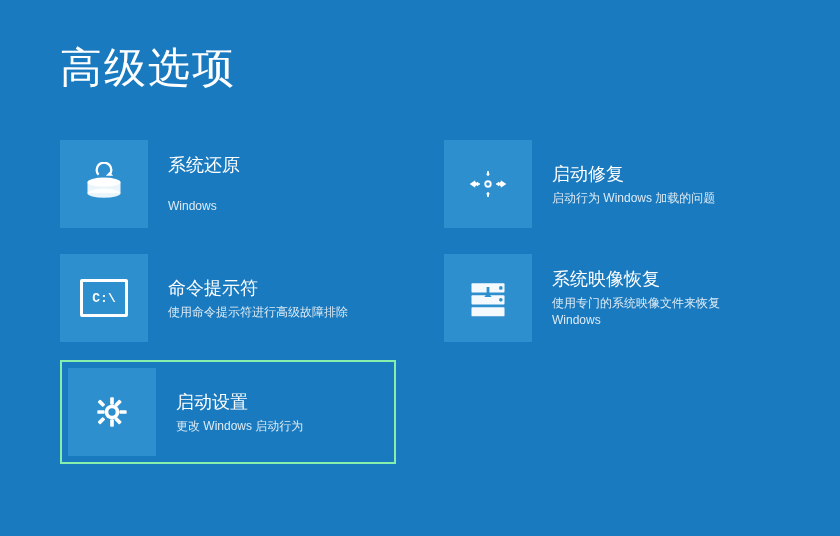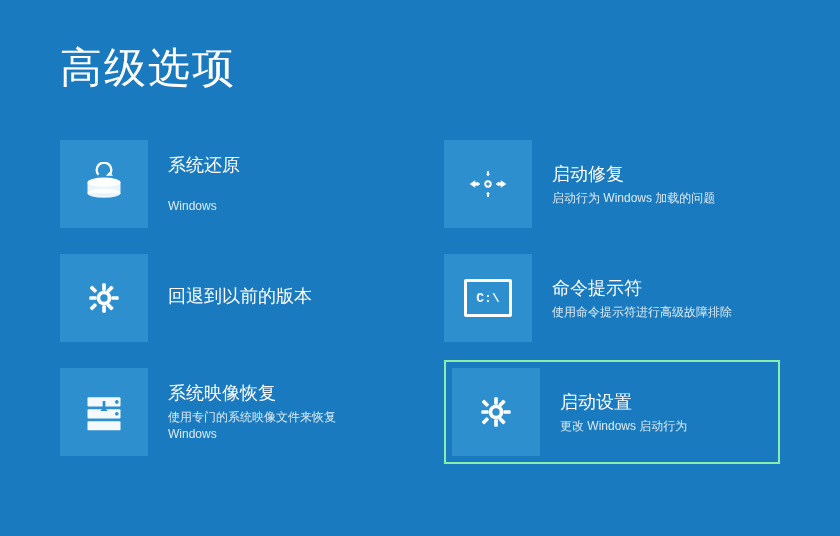--- a/index.html
+++ b/index.html
@@ -159,95 +159,73 @@
           <circle cx="24" cy="24" r="4" fill="white"></circle>
           <circle cx="24" cy="24" r="2" fill="#2e8fcf"></circle>
         </svg>
       </div>
       <div class="option-text">
         <span class="option-title">启动修复</span>
         <span class="option-desc">启动行为 Windows 加载的问题</span>
       </div>
     </div>
 
-    <div class="option-item">
-      <div class="option-icon">
+
+    <div class="option-item">
+      <div class="option-icon">
+        <div class="cmd-box">C:\</div>
+      </div>
+      <div class="option-text">
+        <span class="option-title">命令提示符</span>
+        <span class="option-desc">使用命令提示符进行高级故障排除</span>
+      </div>
+    </div>
+
+    <div class="option-item">
+      <div class="option-icon">
+        <svg class="icon-svg" viewBox="0 0 48 48" fill="white" xmlns="http://www.w3.org/2000/svg">
+
+          <rect x="6" y="8" width="36" height="10" rx="1" fill="white" opacity="0.95"></rect>
+          <rect x="6" y="21" width="36" height="10" rx="1" fill="white" opacity="0.95"></rect>
+          <rect x="6" y="34" width="36" height="10" rx="1" fill="white" opacity="0.95"></rect>
+
+          <circle cx="38" cy="13" r="2" fill="#2e8fcf"></circle>
+          <circle cx="38" cy="26" r="2" fill="#2e8fcf"></circle>
+
+          <polygon points="24,18 20,23 28,23" fill="#2e8fcf"></polygon>
+          <rect x="22.5" y="12" width="3" height="7" fill="#2e8fcf"></rect>
+        </svg>
+      </div>
+      <div class="option-text">
+        <span class="option-title">系统映像恢复</span>
+        <span class="option-desc">
+          <span>使用专门的系统映像文件来恢复</span><br>
+          <span>Windows</span>
+        </span>
+      </div>
+    </div>
+
+    <div class="option-item selected" style="border: 2px solid #86efac; padding: 6px;">
+      <div class="option-icon" style="background-color:#2e8fcf;">
         <svg class="icon-svg" viewBox="0 0 48 48" fill="white" xmlns="http://www.w3.org/2000/svg">
           <g transform="translate(24,24)">
             <circle r="8" fill="white"></circle>
             <circle r="4" fill="#2e8fcf"></circle>
 
             <rect x="-2" y="-16" width="4" height="8" rx="1" fill="white"></rect>
             <rect x="-2" y="8" width="4" height="8" rx="1" fill="white"></rect>
             <rect x="8" y="-2" width="8" height="4" rx="1" fill="white"></rect>
             <rect x="-16" y="-2" width="8" height="4" rx="1" fill="white"></rect>
             <rect x="4.5" y="-13.5" width="4" height="8" rx="1" fill="white" transform="rotate(45,6.5,-9.5)"></rect>
             <rect x="4.5" y="5.5" width="4" height="8" rx="1" fill="white" transform="rotate(-45,6.5,9.5)"></rect>
             <rect x="-13.5" y="-13.5" width="4" height="8" rx="1" fill="white" transform="rotate(-45,-11.5,-9.5)"></rect>
             <rect x="-13.5" y="5.5" width="4" height="8" rx="1" fill="white" transform="rotate(45,-11.5,9.5)"></rect>
           </g>
         </svg>
       </div>
       <div class="option-text">
-        <span class="option-title">回退到以前的版本</span>
-      </div>
-    </div>
-
-    <div class="option-item">
-      <div class="option-icon">
-        <div class="cmd-box">C:\</div>
-      </div>
-      <div class="option-text">
-        <span class="option-title">命令提示符</span>
-        <span class="option-desc">使用命令提示符进行高级故障排除</span>
-      </div>
-    </div>
-
-    <div class="option-item">
-      <div class="option-icon">
-        <svg class="icon-svg" viewBox="0 0 48 48" fill="white" xmlns="http://www.w3.org/2000/svg">
-
-          <rect x="6" y="8" width="36" height="10" rx="1" fill="white" opacity="0.95"></rect>
-          <rect x="6" y="21" width="36" height="10" rx="1" fill="white" opacity="0.95"></rect>
-          <rect x="6" y="34" width="36" height="10" rx="1" fill="white" opacity="0.95"></rect>
-
-          <circle cx="38" cy="13" r="2" fill="#2e8fcf"></circle>
-          <circle cx="38" cy="26" r="2" fill="#2e8fcf"></circle>
-
-          <polygon points="24,18 20,23 28,23" fill="#2e8fcf"></polygon>
-          <rect x="22.5" y="12" width="3" height="7" fill="#2e8fcf"></rect>
-        </svg>
-      </div>
-      <div class="option-text">
-        <span class="option-title">系统映像恢复</span>
-        <span class="option-desc">
-          <span>使用专门的系统映像文件来恢复</span><br>
-          <span>Windows</span>
-        </span>
-      </div>
-    </div>
-
-    <div class="option-item selected" style="border: 2px solid #86efac; padding: 6px;">
-      <div class="option-icon" style="background-color:#2e8fcf;">
-        <svg class="icon-svg" viewBox="0 0 48 48" fill="white" xmlns="http://www.w3.org/2000/svg">
-          <g transform="translate(24,24)">
-            <circle r="8" fill="white"></circle>
-            <circle r="4" fill="#2e8fcf"></circle>
-
-            <rect x="-2" y="-16" width="4" height="8" rx="1" fill="white"></rect>
-            <rect x="-2" y="8" width="4" height="8" rx="1" fill="white"></rect>
-            <rect x="8" y="-2" width="8" height="4" rx="1" fill="white"></rect>
-            <rect x="-16" y="-2" width="8" height="4" rx="1" fill="white"></rect>
-            <rect x="4.5" y="-13.5" width="4" height="8" rx="1" fill="white" transform="rotate(45,6.5,-9.5)"></rect>
-            <rect x="4.5" y="5.5" width="4" height="8" rx="1" fill="white" transform="rotate(-45,6.5,9.5)"></rect>
-            <rect x="-13.5" y="-13.5" width="4" height="8" rx="1" fill="white" transform="rotate(-45,-11.5,-9.5)"></rect>
-            <rect x="-13.5" y="5.5" width="4" height="8" rx="1" fill="white" transform="rotate(45,-11.5,9.5)"></rect>
-          </g>
-        </svg>
-      </div>
-      <div class="option-text">
         <span class="option-title">启动设置</span>
         <span class="option-desc">更改 Windows 启动行为</span>
       </div>
     </div>
 
   </div>
 </div>
 
 </body></html>

